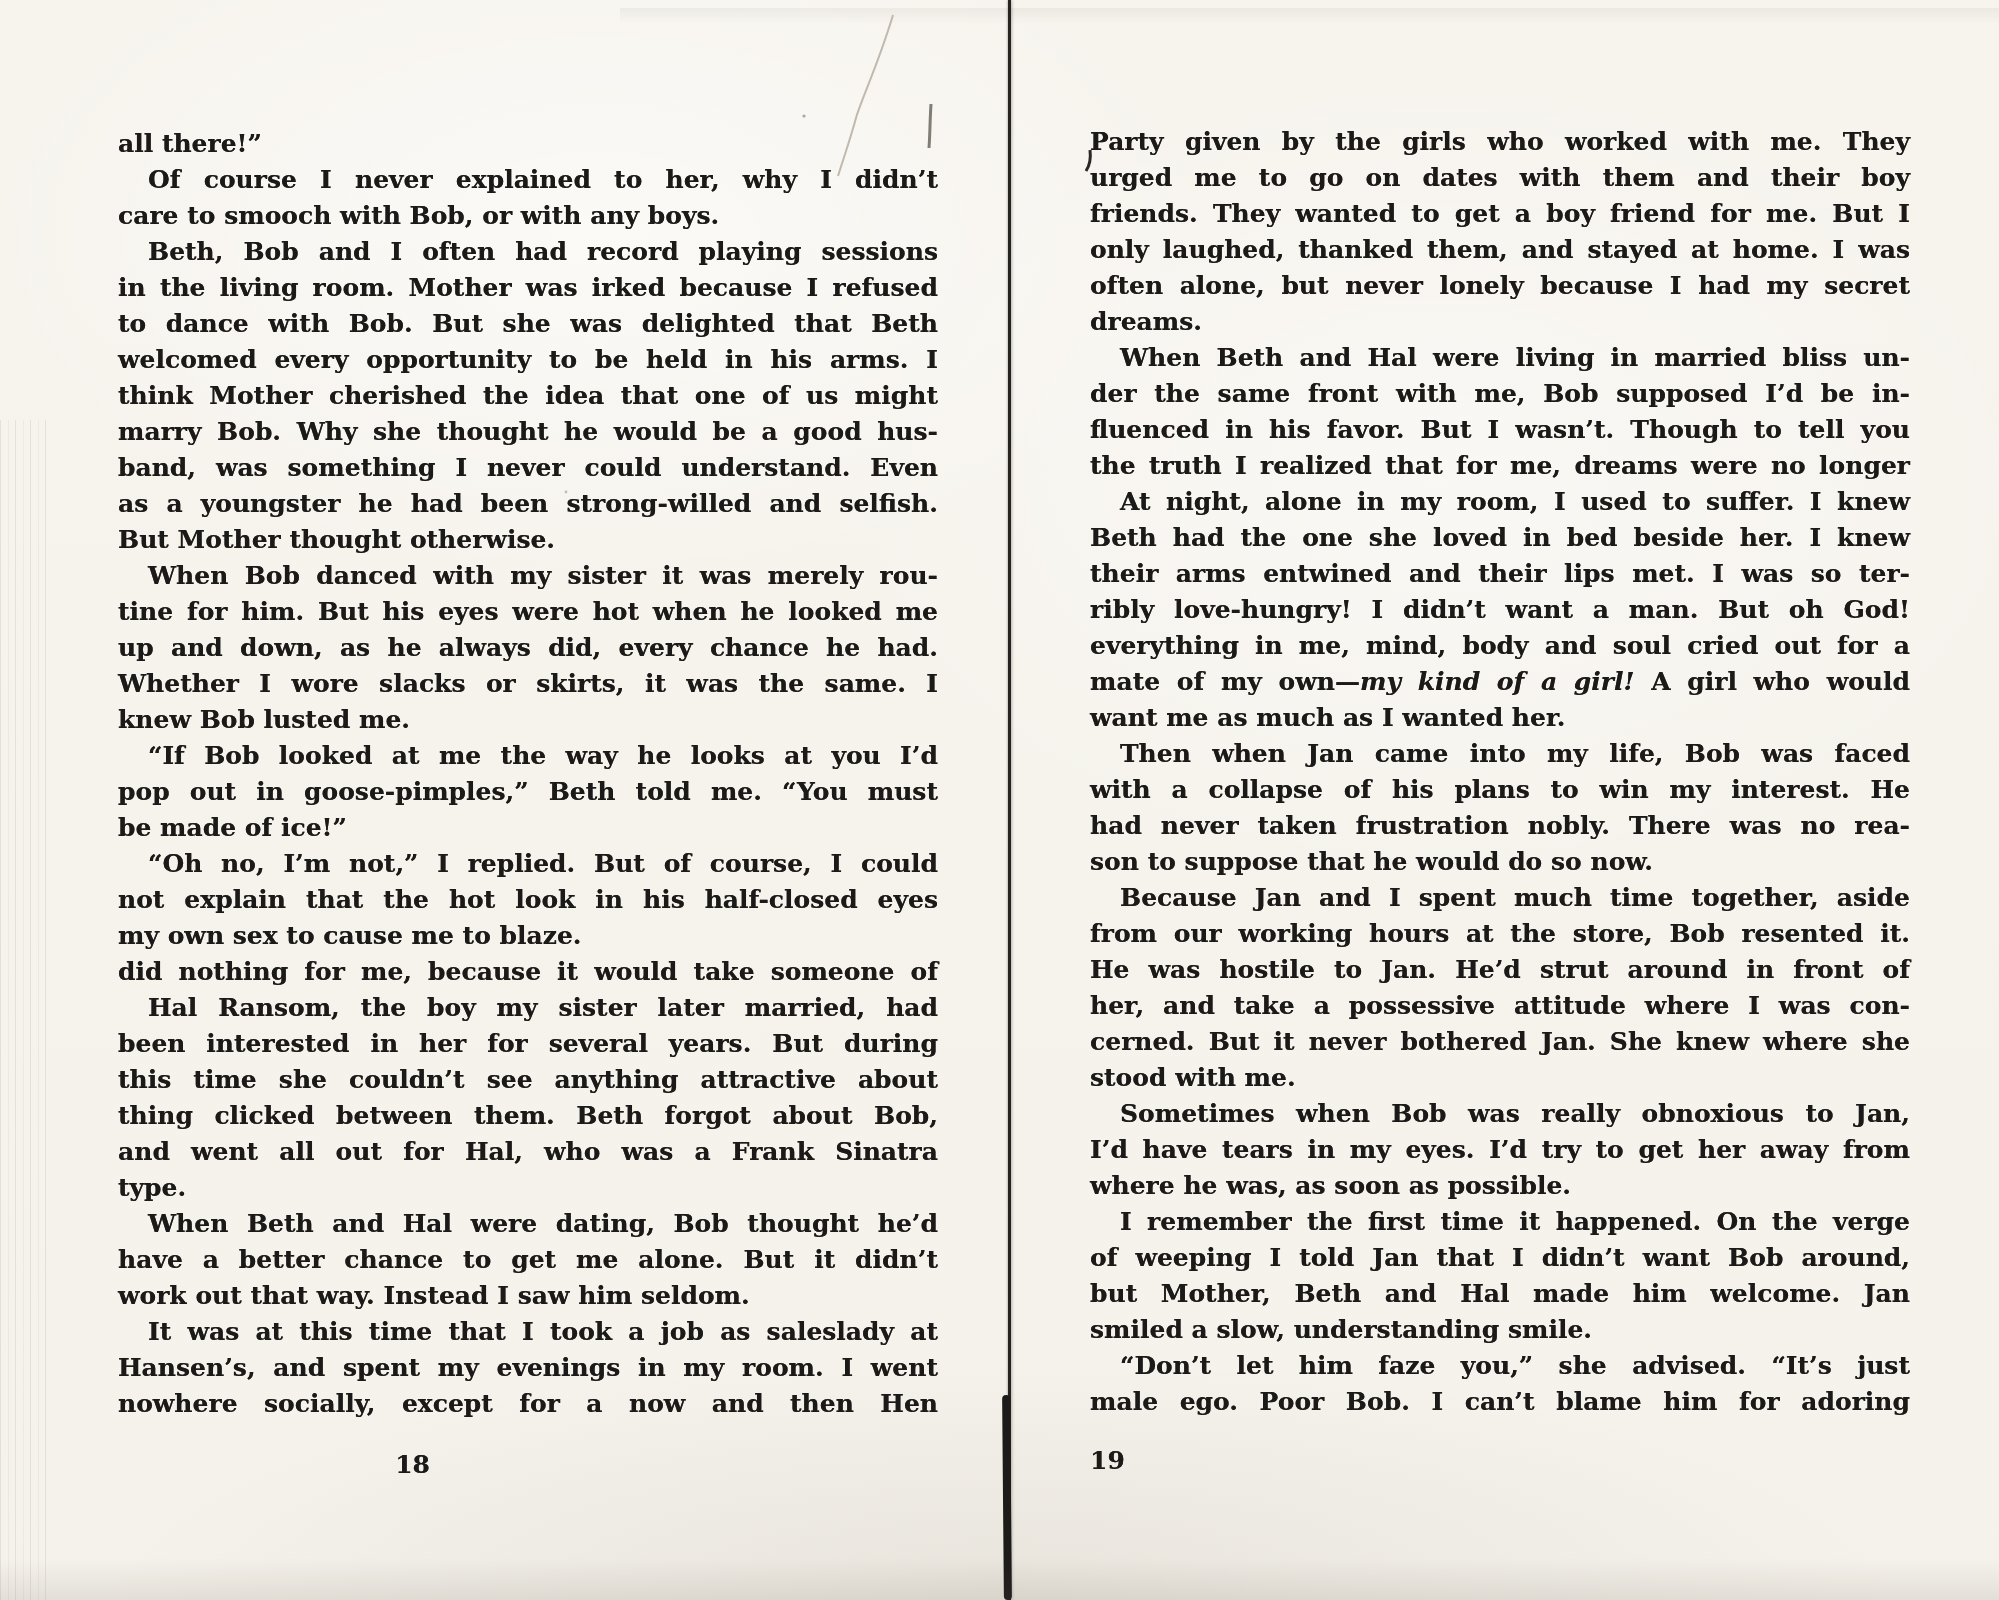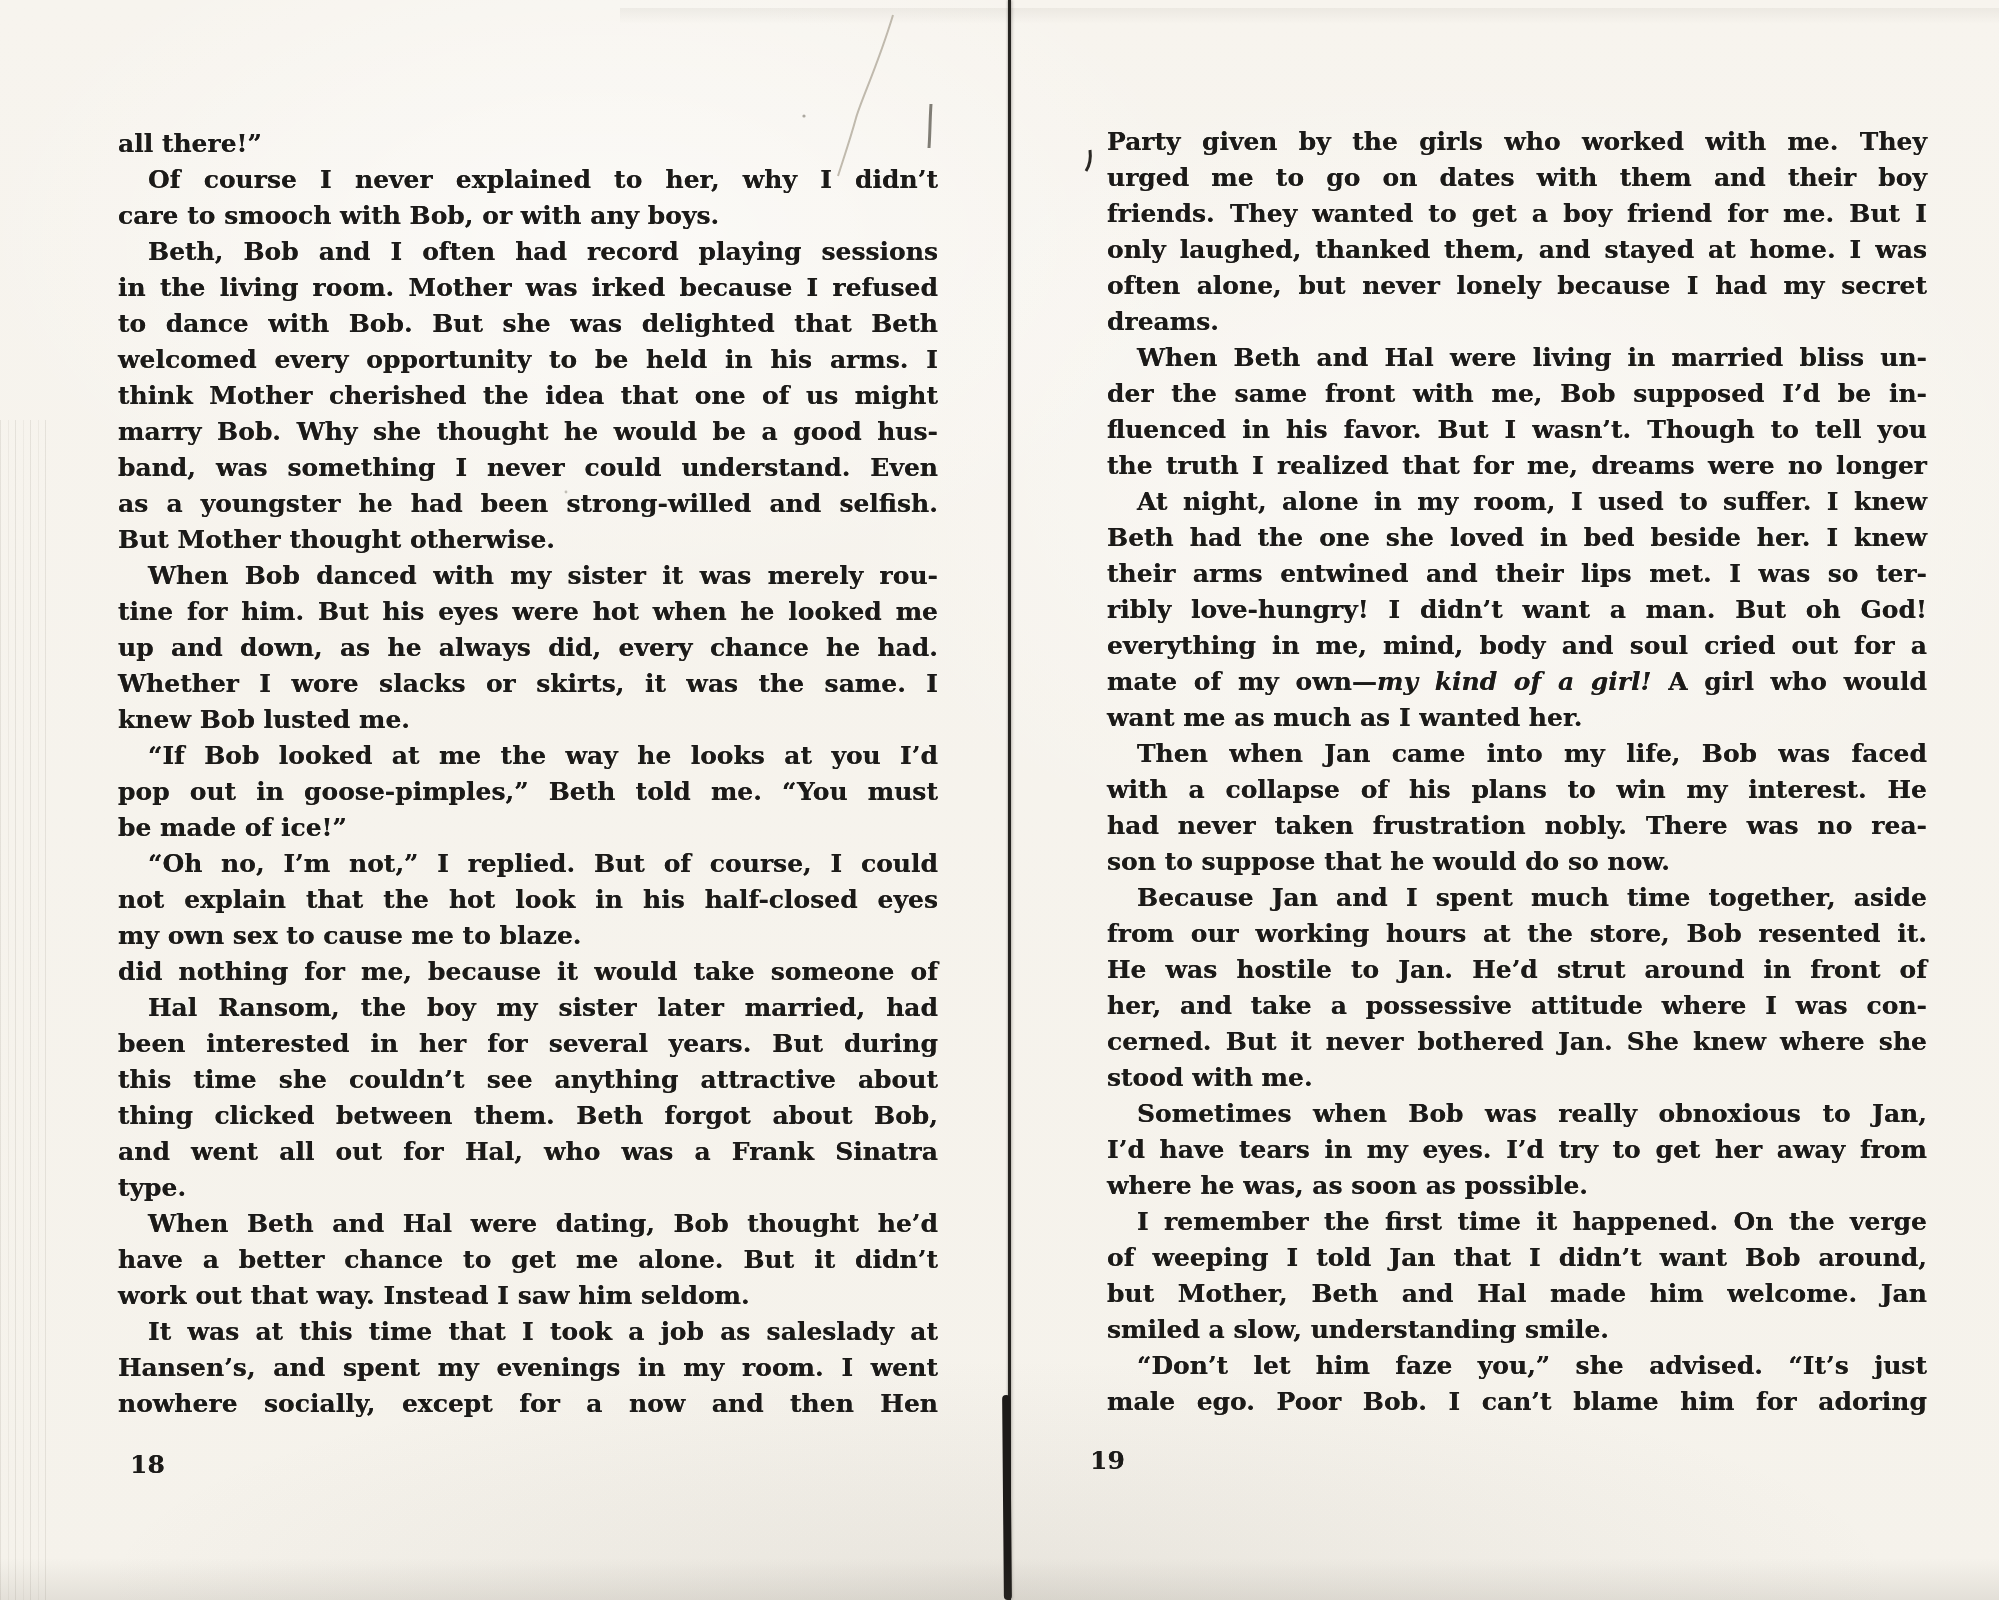--- a/index.html
+++ b/index.html
@@ -27,28 +27,28 @@
       rgba(120,113,100,0.14) 0 1px, rgba(120,113,100,0) 1px 8px,
       rgba(120,113,100,0.08) 8px 9px, rgba(120,113,100,0) 9px 15px);}
   
   .spine{position:absolute;left:1008px;top:0;width:3px;height:1600px;background:#262421;
     box-shadow:1px 0 3px rgba(60,55,45,0.35), -1px 0 2px rgba(60,55,45,0.2);}
   .spine-foot{position:absolute;left:1003px;top:1395px;width:8px;height:205px;background:#1d1b19;
     border-radius:4px;transform:rotate(-0.5deg);}
   .textcol{position:absolute;color:#1b1a18;font-size:25px;font-weight:bold;
     line-height:36px;text-shadow:0 0 0.5px rgba(20,18,16,0.75);}
   .col-left{left:118px;top:126px;width:820px;}
-  .col-right{left:1090px;top:124px;width:820px;margin-left:17px;}
+  .col-right{left:1090px;top:124px;width:820px;}
   .line{text-align:justify;text-align-last:left;white-space:normal;}
   .line.j{text-align-last:justify;}
   .line.ind{text-indent:30px;}
   .em{font-style:italic;}
   .pagenum{position:absolute;color:#1b1a18;font-size:25px;font-weight:bold;
     text-shadow:0 0 0.5px rgba(20,18,16,0.75);}
-  .pagenum-left{left:130px;top:1450px;width:300px;text-align:left;}
+  .pagenum-left{left:130px;top:1450px;width:300px;text-align:right;}
   .pagenum-right{left:1090px;top:1446px;width:820px;text-align:left;}
   .artifacts{position:absolute;left:0;top:0;pointer-events:none;}
 </style>
 </head>
 <body>
 
 <div class="scan">
 
   <div class="top-shade"></div>
   <div class="edge-streaks"></div>

